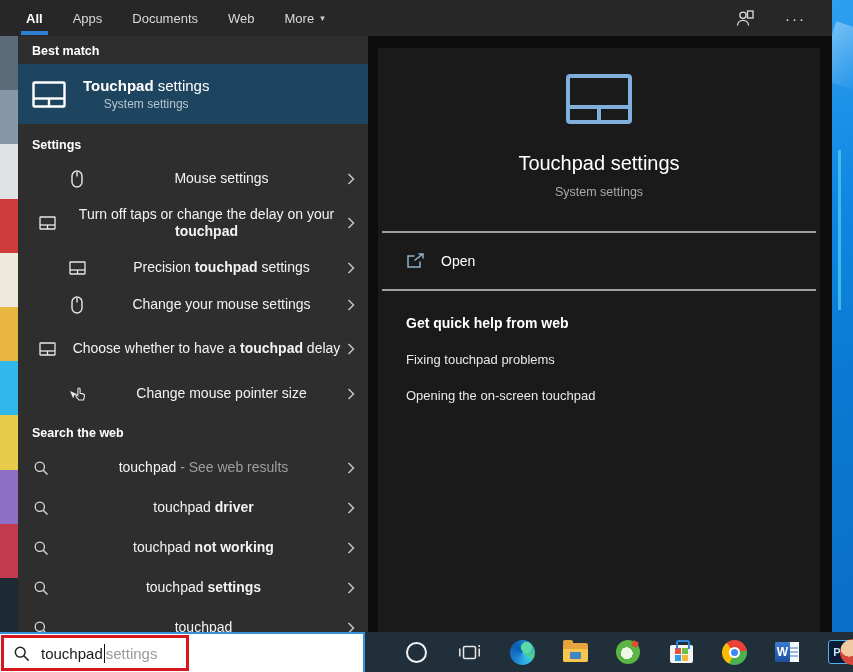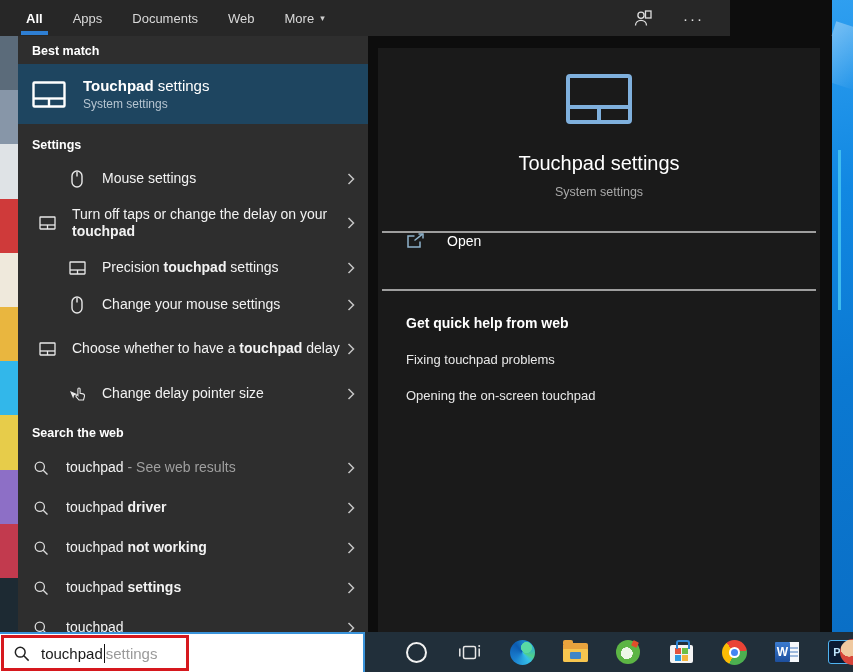--- a/index.html
+++ b/index.html
@@ -12,32 +12,32 @@
   .dl0{background:#5b6b7a;} .dl1{background:#8796a8;} .dl2{background:#dfe3e6;} .dl3{background:#cf3a3a;}
   .dl4{background:#efe9dc;} .dl5{background:#e9b63f;} .dl6{background:#32b7ea;} .dl7{background:#e7cc4a;}
   .dl8{background:#8d6fc6;} .dl9{background:#c23a4e;} .dl10{background:#1d2a33;}
   .desktop-right { position:absolute; right:0; top:0; width:21px; height:632px;
     background:linear-gradient(168deg,#2f9ff0 0%,#1188e2 30%,#0b79d2 60%,#0a6fc6 100%); }
   .desktop-right .beam { position:absolute; top:26px; left:-6px; width:40px; height:60px;
     background:linear-gradient(120deg,rgba(255,255,255,.35),rgba(255,255,255,0)); transform:rotate(18deg); }
   .desktop-right .logoline { position:absolute; top:150px; left:6px; width:3px; height:160px; background:#46c6f2; opacity:.85; }
 
   
-  .topbar { position:absolute; left:0; top:0; width:730px; height:36px; background:#272727;
+  .topbar { position:absolute; left:0; top:0; width:832px; height:36px; background:#272727;
     display:flex; align-items:center; color:#e8e8e8;text-align:center; }
   .tabs { display:flex; align-items:center; gap:30px; padding-left:26px; height:100%; }
   .tab { position:relative; font-size:13px; color:#d9d9d9; height:100%; display:flex; align-items:center; cursor:default; }
   .tab.selected { color:#fff; font-weight:700; }
   .tab.selected::after { content:""; position:absolute; left:-5px; right:-5px; bottom:1px; height:4px; background:#2e7fd4; }
   .tab .arrow { font-size:9px; margin-left:6px; color:#cfcfcf; }
   .topbar-right { margin-left:auto; display:flex; align-items:center; gap:30px; padding-right:26px; }
   .ellipsis { font-size:15px; letter-spacing:2px; color:#e0e0e0; }
 
   
-  .left-panel { position:absolute; left:18px; top:36px; width:350px; height:596px; background:#2e2e2e; overflow:hidden; color:#fff; }
+  .left-panel { position:absolute; left:18px; top:36px; width:350px; height:596px; background:#2e2e2e; overflow:hidden; color:#fff;text-align:center; }
   .sec-header { font-size:12.5px; font-weight:700; color:#fff; padding:0 0 0 14px; display:flex; align-items:flex-end; }
   .bm-header { height:28px; padding-bottom:6px; }
   .group-header { height:36px; padding-bottom:8px; }
   .best-match { height:60px; background:#1e4560; display:flex; align-items:center; padding-left:14px; cursor:default; }
   .bm-icon { width:34px; height:28px; margin-right:17px; display:flex; align-items:center; }
   .bm-texts { display:flex; flex-direction:column; gap:3px; }
   .bm-title { font-size:15px; color:#fff; }
   .bm-title b { font-weight:700; }
   .bm-sub { font-size:12px; color:#b6c5d1; }
 
@@ -51,21 +51,21 @@
 
   
   .right-panel { position:absolute; left:368px; top:36px; width:464px; height:596px; background:#0d0d0d; }
   .preview-inner { position:absolute; left:10px; right:12px; top:12px; bottom:0; background:#1a1a1a; color:#fff; }
   .hero { display:flex; flex-direction:column; align-items:center; }
   .hero-icon { margin-top:26px; }
   .hero-title { margin-top:28px; font-size:20px; color:#fff; }
   .hero-sub { margin-top:10px; font-size:12.5px; color:#a9a9a9; }
   .divider { height:2px; background:#9e9e9e; margin:0 4px; }
   .d1 { margin-top:32px; }
-  .open-row { height:56px; display:flex; align-items:flex-start; padding-left:28px; gap:22px; cursor:default; }
+  .open-row { height:56px; display:flex; align-items:center; padding-left:28px; gap:16px; cursor:default; }
   .open-label { font-size:14px; color:#fff; }
   .help { padding:24px 0 0 28px; }
   .help-header { font-size:14px; font-weight:700; color:#fff; }
   .help-link { font-size:13px; color:#e8e8e8; margin-top:21px; cursor:default; }
 
   
   .taskbar { position:absolute; left:0; top:632px; width:853px; height:40px; background:#212f3a; display:flex; align-items:center; }
   .search-box { position:relative; width:368px; height:40px; background:#fff; border-top:2px solid #3a93da; border-right:2px solid #3a93da;
     display:flex; align-items:center; padding-left:13px; gap:11px; }
   .sb-text { font-size:15px; display:flex; align-items:center; }
@@ -263,21 +263,21 @@
         </span>
     </div>
 
     <div class="srow h1">
       <span class="ricon">
         <svg width="17" height="16" viewBox="0 0 17 16" fill="none">
           <path d="M1 5 l3.2 7.5 1-3.2 3.2-1 z" fill="#e8e8e8"></path>
           <path d="M10 2 c.7 0 1.1.5 1.1 1.1 V7.2 l3 .7 c.9.2 1.4.8 1.4 1.7 0 .3 0 .6-.1 1 l-.9 3.4 H10 L7.3 11 c-.5-.5-.4-1.3.1-1.7.5-.4 1.1-.3 1.5.2 V3.1 C8.9 2.4 9.3 2 10 2 Z" stroke="#e8e8e8" stroke-width="1.1"></path>
         </svg>
       </span>
-      <span class="rlabel"><span>Change delay pointer size</span><b></b><span></span></span>
+      <span class="rlabel"><span>Change mouse pointer size</span><b></b><span></span></span>
       <span class="chev">
           <svg width="8" height="12" viewBox="0 0 8 12" fill="none" stroke="#c4c4c4" stroke-width="1.5">
             <path d="M1.5 1 L6.5 6 L1.5 11"></path>
           </svg>
         </span>
     </div>
 
     <div class="sec-header group-header">Search the web</div>
 
     <div class="srow web">

